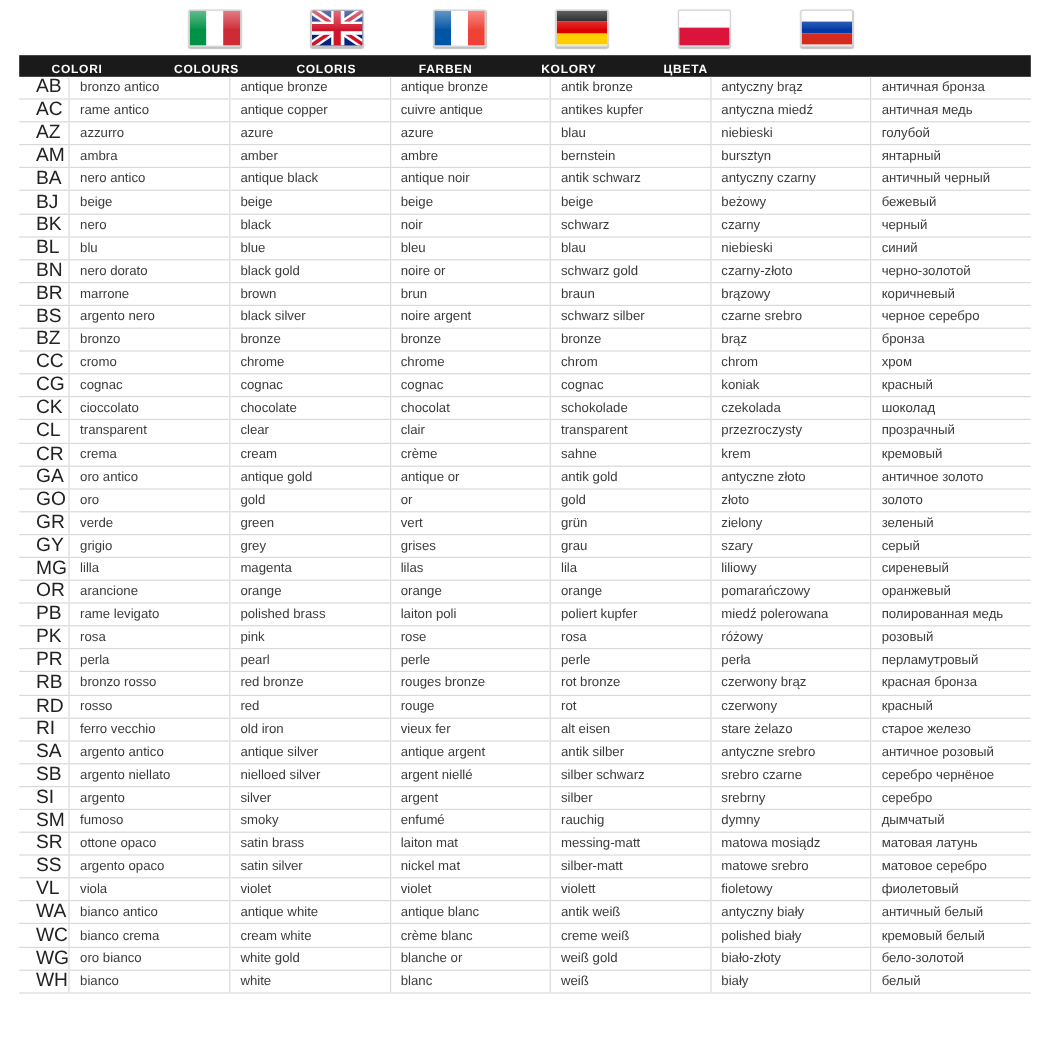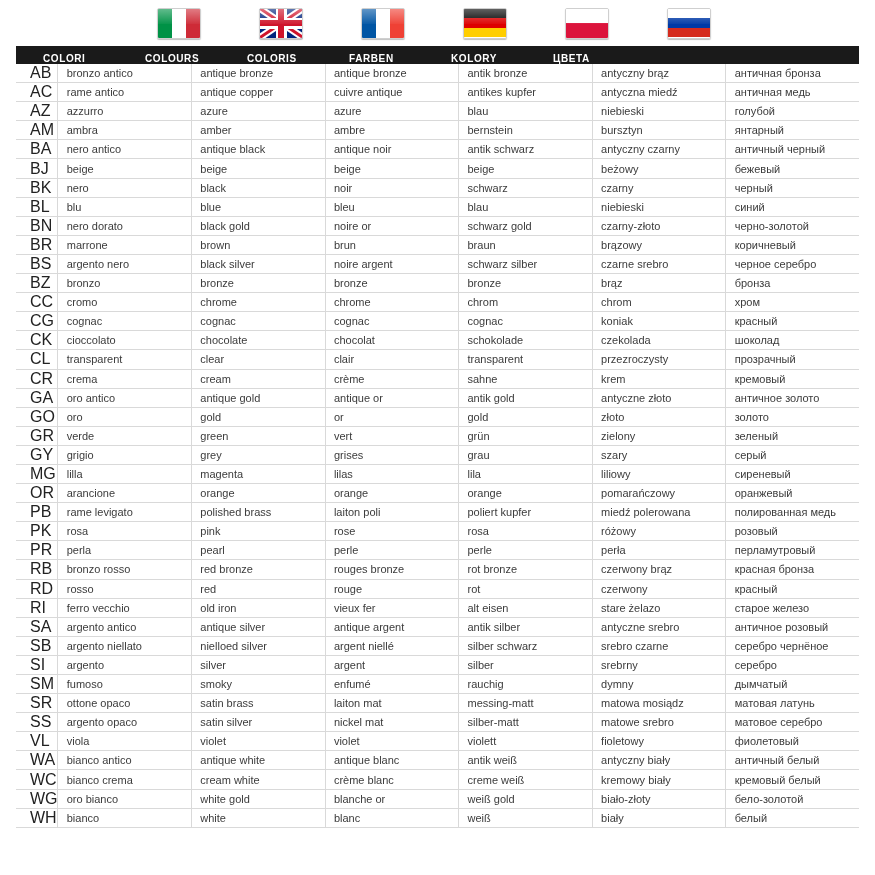--- a/index.html
+++ b/index.html
@@ -761,21 +761,21 @@
           <td class="code">WC</td>
           <td class="sep"></td>
           <td class="val">bianco crema</td>
           <td class="sep"></td>
           <td class="val">cream white</td>
           <td class="sep"></td>
           <td class="val">crème blanc</td>
           <td class="sep"></td>
           <td class="val">creme weiß</td>
           <td class="sep"></td>
-          <td class="val">kremowy biały</td>
+          <td class="val">polished biały</td>
           <td class="sep"></td>
           <td class="val">кремовый белый</td>
         </tr>
         <tr>
           <td class="code">WG</td>
           <td class="sep"></td>
           <td class="val">oro bianco</td>
           <td class="sep"></td>
           <td class="val">white gold</td>
           <td class="sep"></td>

